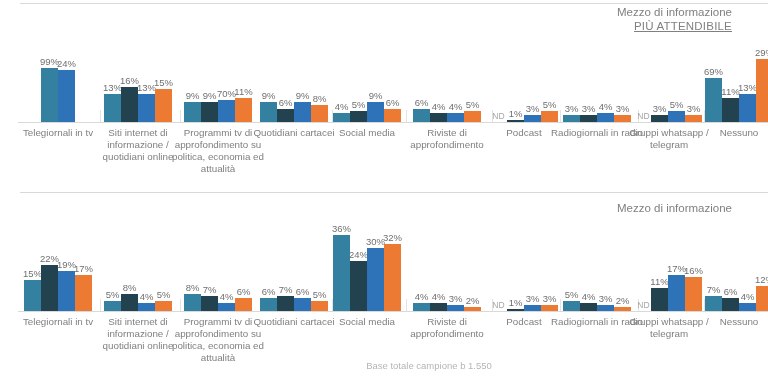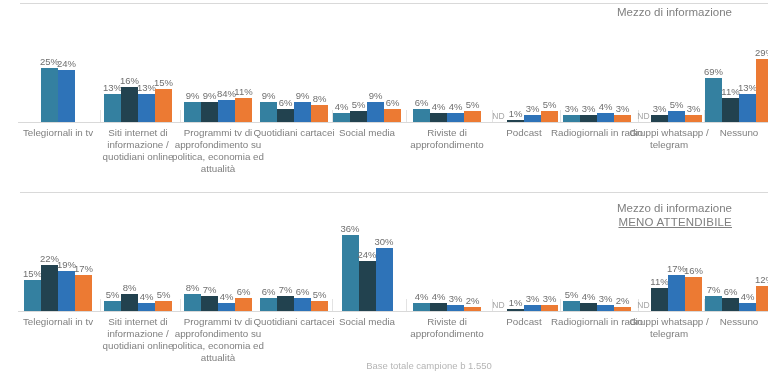--- a/index.html
+++ b/index.html
@@ -150,28 +150,29 @@
 </head>
 <body>
 
 <div class="slide">
 
   <div class="panel" id="panel-top">
     <div class="panel-rule" id="rule-top"></div>
 
     <div class="panel-heading" id="heading-top">
       <span class="line1">Mezzo di informazione</span>
+      <span class="line2">PIÙ ATTENDIBILE</span>
     </div>
 
     <div class="plot" id="plot-top">
         <div class="axis-line" style="left: 6px; width: 756px; top: 122px;"></div>
         <div class="group" style="left: 6px; width: 80px; top: 0px; height: 122px;">
           <div class="bars" style="height: 122px;">
             <div class="bar-wrap">
-              <div class="bar-label" style="bottom: 56px;">25%</div>
+              <div class="bar-label" style="bottom: 56px;">99%</div>
               <div class="bar" style="height: 54.5px; background: rgb(52, 128, 160);"></div>
             </div>
             <div class="bar-wrap">
               <div class="bar-label" style="bottom: 53.82px;">24%</div>
               <div class="bar" style="height: 52.32px; background: rgb(46, 115, 184);"></div>
             </div>
           </div>
         </div>
         <div class="cat-label" style="left: 46px; top: 127px; width: 102px;">Telegiornali in tv</div>
         <div class="group-sep" style="left: 88px; top: 110px; height: 12px;"></div>
@@ -201,21 +202,21 @@
           <div class="bars" style="height: 122px;">
             <div class="bar-wrap">
               <div class="bar-label" style="bottom: 21.12px;">9%</div>
               <div class="bar" style="height: 19.62px; background: rgb(52, 128, 160);"></div>
             </div>
             <div class="bar-wrap">
               <div class="bar-label" style="bottom: 21.12px;">9%</div>
               <div class="bar" style="height: 19.62px; background: rgb(34, 66, 79);"></div>
             </div>
             <div class="bar-wrap">
-              <div class="bar-label" style="bottom: 23.3px;">84%</div>
+              <div class="bar-label" style="bottom: 23.3px;">70%</div>
               <div class="bar" style="height: 21.8px; background: rgb(46, 115, 184);"></div>
             </div>
             <div class="bar-wrap">
               <div class="bar-label" style="bottom: 25.48px;">11%</div>
               <div class="bar" style="height: 23.98px; background: rgb(236, 122, 51);"></div>
             </div>
           </div>
         </div>
         <div class="cat-label" style="left: 206px; top: 127px; width: 102px;">Programmi tv di approfondimento su politica, economia ed attualità</div>
         <div class="group-sep" style="left: 248px; top: 110px; height: 12px;"></div>
@@ -371,21 +372,20 @@
         </div>
         <div class="cat-label" style="left: 727px; top: 127px; width: 96px;">Nessuno</div>
       </div>
   </div>
 
   <div class="panel" id="panel-bottom">
     <div class="panel-rule" id="rule-bottom"></div>
 
     <div class="panel-heading" id="heading-bottom">
       <span class="line1">Mezzo di informazione</span>
-      <span class="line2">MENO ATTENDIBILE</span>
     </div>
 
     <div class="plot" id="plot-bottom">
         <div class="axis-line" style="left: 6px; width: 756px; top: 119px;"></div>
         <div class="group" style="left: 6px; width: 80px; top: 0px; height: 119px;">
           <div class="bars" style="height: 119px;">
             <div class="bar-wrap">
               <div class="bar-label" style="bottom: 33px;">15%</div>
               <div class="bar" style="height: 31.5px; background: rgb(52, 128, 160);"></div>
             </div>
@@ -478,20 +478,24 @@
               <div class="bar" style="height: 75.6px; background: rgb(52, 128, 160);"></div>
             </div>
             <div class="bar-wrap">
               <div class="bar-label" style="bottom: 51.9px;">24%</div>
               <div class="bar" style="height: 50.4px; background: rgb(34, 66, 79);"></div>
             </div>
             <div class="bar-wrap">
               <div class="bar-label" style="bottom: 64.5px;">30%</div>
               <div class="bar" style="height: 63px; background: rgb(46, 115, 184);"></div>
             </div>
+            <div class="bar-wrap">
+              <div class="bar-label" style="bottom: 68.7px;">32%</div>
+              <div class="bar" style="height: 67.2px; background: rgb(236, 122, 51);"></div>
+            </div>
           </div>
         </div>
         <div class="cat-label" style="left: 355px; top: 124px; width: 96px;">Social media</div>
         <div class="group-sep" style="left: 394px; top: 107px; height: 12px;"></div>
         <div class="group" style="left: 392px; width: 86px; top: 0px; height: 119px;">
           <div class="bars" style="height: 119px;">
             <div class="bar-wrap">
               <div class="bar-label" style="bottom: 9.9px;">4%</div>
               <div class="bar" style="height: 8.4px; background: rgb(52, 128, 160);"></div>
             </div>

